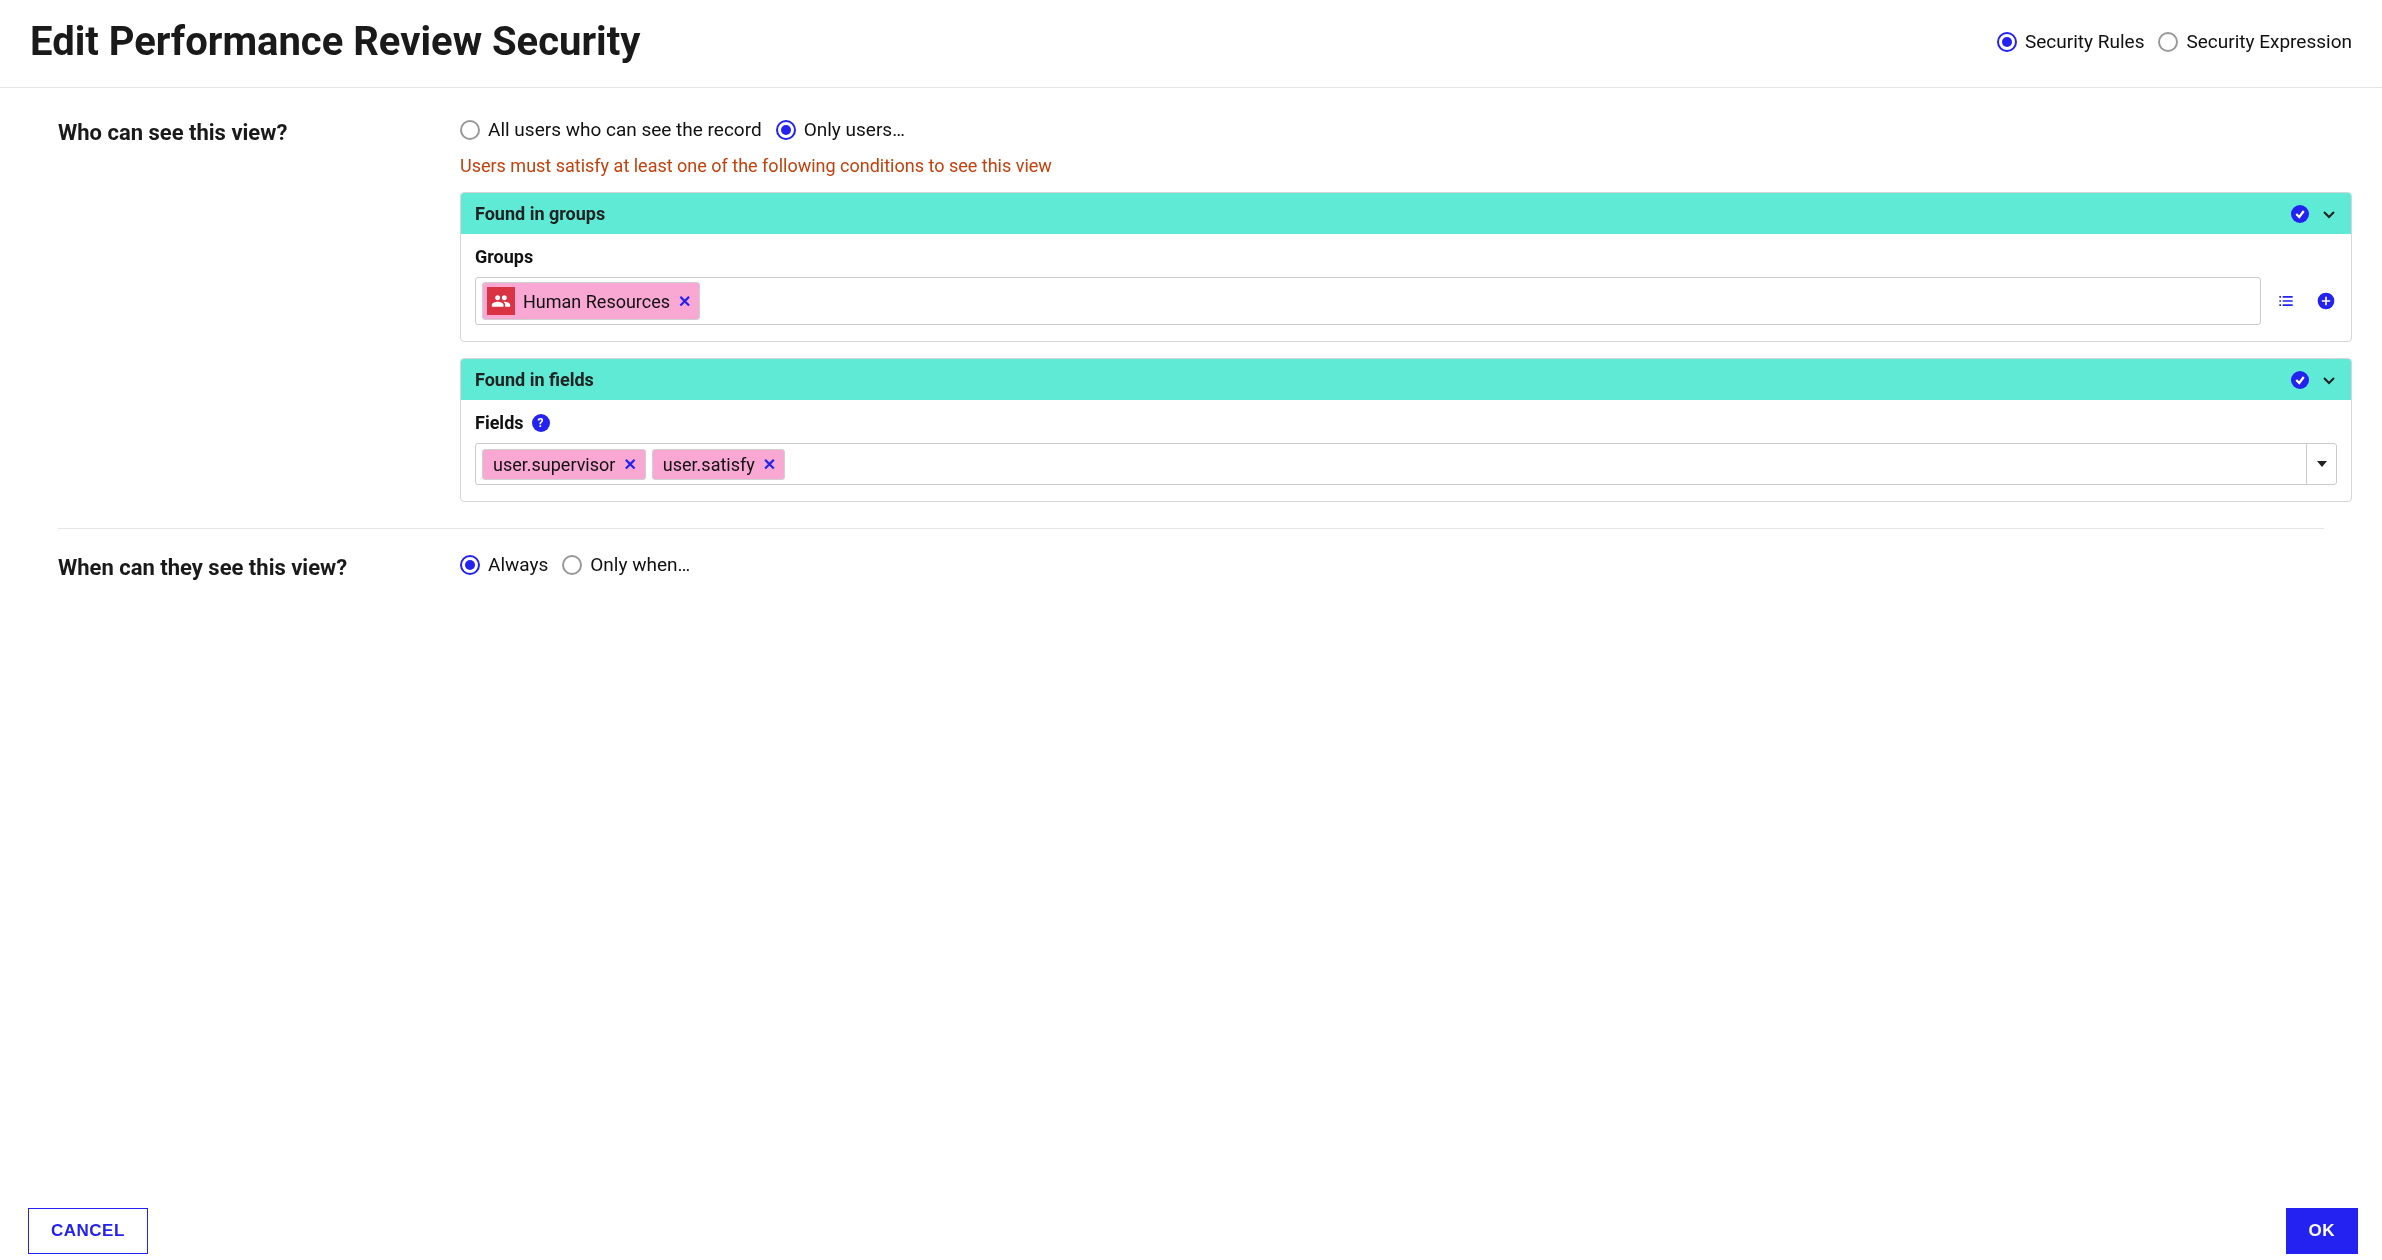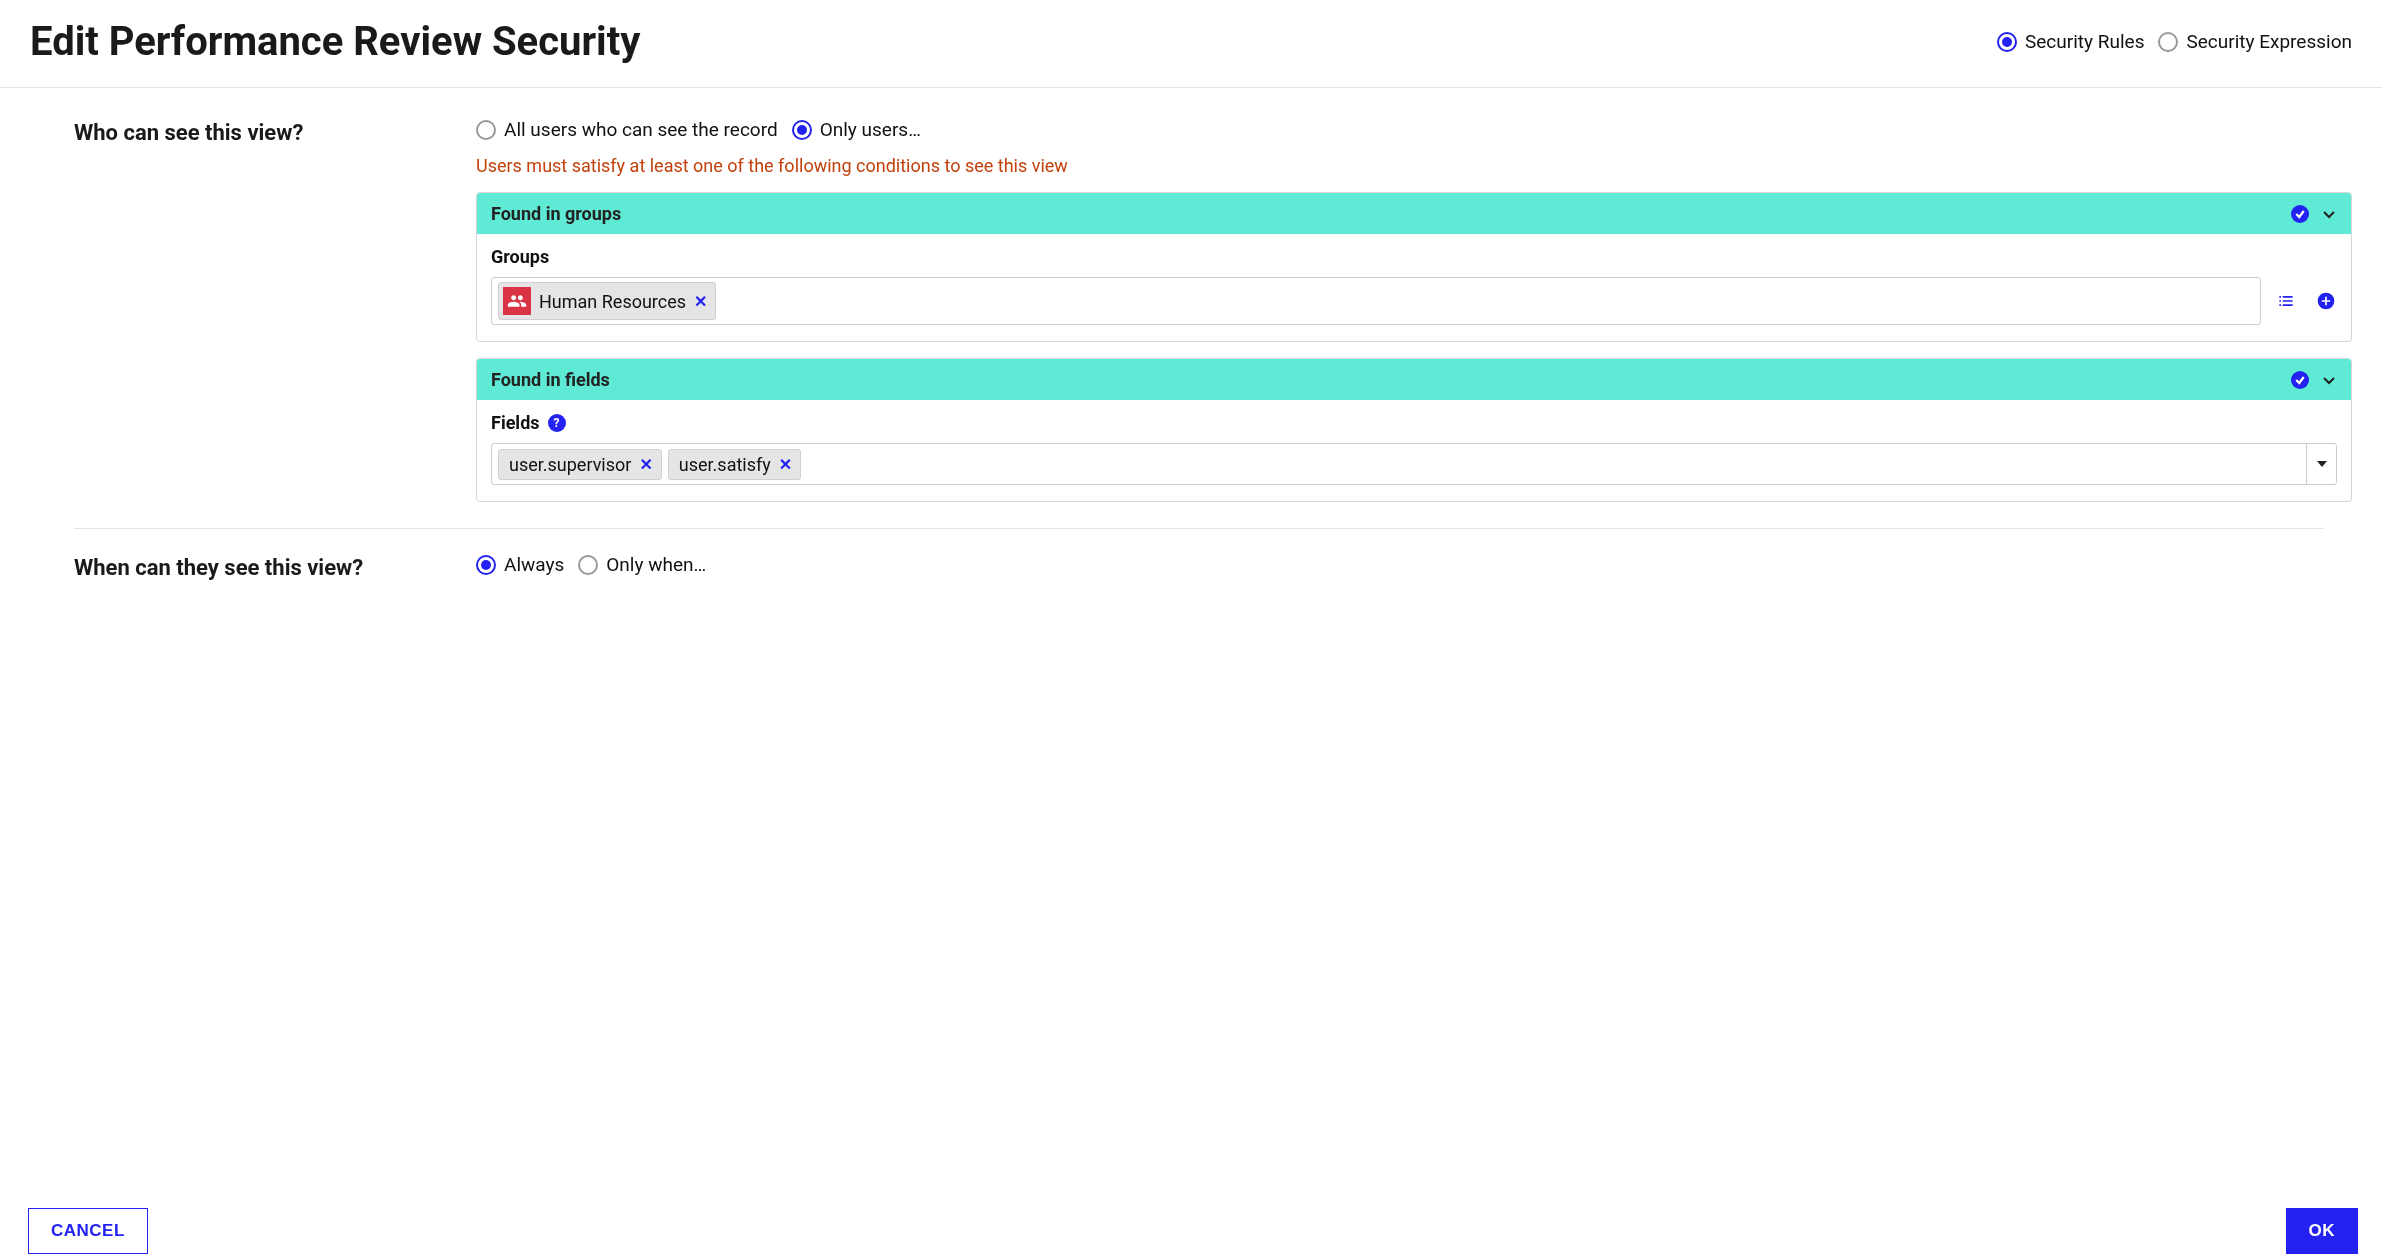--- a/index.html
+++ b/index.html
@@ -66,21 +66,20 @@
   .radio.selected::after {
     content: "";
     width: 10px;
     height: 10px;
     border-radius: 50%;
     background: #2322f0;
   }
   .content {
     flex: 1;
     padding: 30px 30px 30px 30px;
-    margin-left: 16px;
   }
   .row {
     display: flex;
     gap: 40px;
     margin-bottom: 26px;
   }
   .row-label {
     width: 390px;
     flex-shrink: 0;
     font-size: 22px;
@@ -188,21 +187,21 @@
     display: flex;
     flex-wrap: wrap;
     gap: 6px;
     align-items: center;
     background: #fff;
     position: relative;
   }
   .chip {
     display: inline-flex;
     align-items: center;
-    background: #e5e5e5;
+    background: #f9a8d4;
     border: 1px solid #d0d0d0;
     border-radius: 3px;
     padding: 4px 8px 4px 4px;
     gap: 8px;
     font-size: 18px;
   }
   .chip-plain {
     padding-left: 10px;
   }
   .chip-icon {

